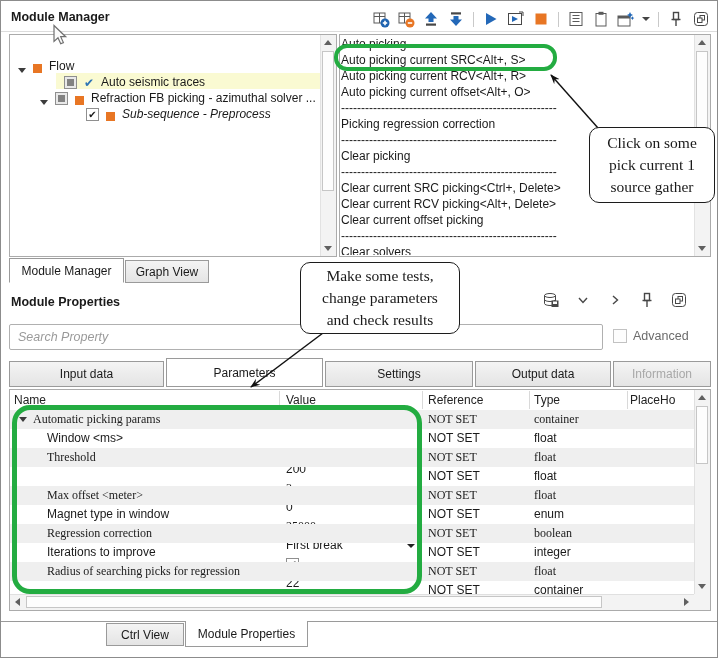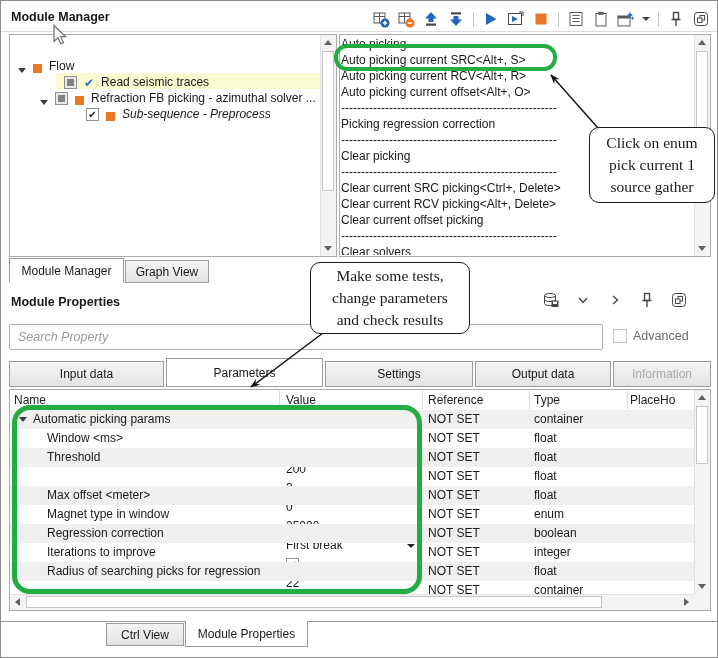--- a/index.html
+++ b/index.html
@@ -76,21 +76,21 @@
   .advbox{width:14px;height:14px;border:1px solid #c2c2c2;background:#fdfdfd;box-sizing:border-box;}
   #adv-label{color:#6b6b6b;font-size:12.5px;}
 
   
   #ptable{left:8px;top:388px;width:702px;height:222px;border:1px solid #ababab;box-sizing:border-box;background:#fff;}
   #thead{position:absolute;left:0;top:0;width:684px;height:20px;border-bottom:3px solid #b91c1c;background:#fff;}
   .hc{position:absolute;top:0;height:20px;line-height:20px;overflow:hidden;white-space:nowrap;color:#222;}
   .hsep{position:absolute;top:1px;width:1px;height:18px;background:#d9d9d9;}
   #prows{position:absolute;left:0;top:20px;width:684px;height:184px;overflow:hidden;}
   .prow{position:absolute;left:0;width:684px;height:19px;}
-  .prow.alt{background:#efefef;}
+  .prow.alt{background:#efefef;font-family:Liberation Serif, serif;}
   .c{position:absolute;top:0;height:19px;line-height:19px;overflow:hidden;white-space:nowrap;box-sizing:border-box;}
   .c.nm{left:0;width:269px;padding-left:37px;}
   .c.nm.root{padding-left:23px;}
   .c.val{left:269px;width:143px;padding-left:7px;margin-top:31px;}
   .c.ref{left:412px;width:107px;padding-left:6px;}
   .c.typ{left:519px;width:165px;padding-left:5px;}
   .rowexp{position:absolute;left:9px;top:7px;width:0;height:0;border-left:4px solid transparent;border-right:4px solid transparent;border-top:5px solid #3c3c3c;}
   .dd{position:absolute;left:128px;top:8px;width:0;height:0;border-left:4px solid transparent;border-right:4px solid transparent;border-top:4px solid #222;}
   .valcb{position:absolute;left:7px;top:3px;width:13px;height:13px;border:1px solid #8f8f8f;background:#fff;box-sizing:border-box;
          display:flex;align-items:center;justify-content:center;font-size:10px;font-weight:bold;color:#111;}
@@ -212,21 +212,21 @@
           <span class="exp"></span>
           <span class="osq"></span>
           <span class="tlabel">Flow</span>
         </span>
       </div>
       <div class="trow">
         <span class="ind" style="width:46px"></span>
         <span class="cnt hl">
           <span class="cb part"></span>
           <span class="bluecheck">✔</span>
-          <span class="tlabel">Read seismic traces</span>
+          <span class="tlabel">Auto seismic traces</span>
         </span>
       </div>
       <div class="trow">
         <span class="ind" style="width:28px"></span>
         <span class="cnt">
           <span class="exp"></span>
           <span class="cb part"></span>
           <span class="osq"></span>
           <span class="tlabel">Refraction FB picking - azimuthal solver ...</span>
         </span>
@@ -432,25 +432,25 @@
   </div>
 
   <div class="abs" id="btabline"></div>
   <div class="tab" style="left:105px;top:622px;width:78px;height:23px">Ctrl View</div>
   <div class="tab active" style="left:184px;top:620px;width:123px;height:26px;border-top:none">Module Properties</div>
 
   <div class="ganno" id="oval1" style="left:333px;top:43px;width:223px;height:27px"></div>
   <div class="ganno" id="gbox" style="left:11px;top:404px;width:410px;height:189px"></div>
 
   <div class="callout" style="left:588px;top:126px;width:124px;height:74px">
-    <span>Click on enum</span>
+    <span>Click on some</span>
     <span>pick current 1</span>
     <span>source gather</span>
   </div>
-  <div class="callout" style="left:309px;top:261px;width:158px;height:70px">
+  <div class="callout" style="left:299px;top:261px;width:158px;height:70px">
     <span>Make some tests,</span>
     <span>change parameters</span>
     <span>and check results</span>
   </div>
 
   <svg id="arrows" width="718" height="658">
     <defs>
       <marker id="ah" markerWidth="12" markerHeight="10" refX="9" refY="4" orient="auto" markerUnits="userSpaceOnUse">
         <path d="M10,4 L0,0.3 L3.4,4 L0,7.7 Z" fill="#111"></path>
       </marker>

